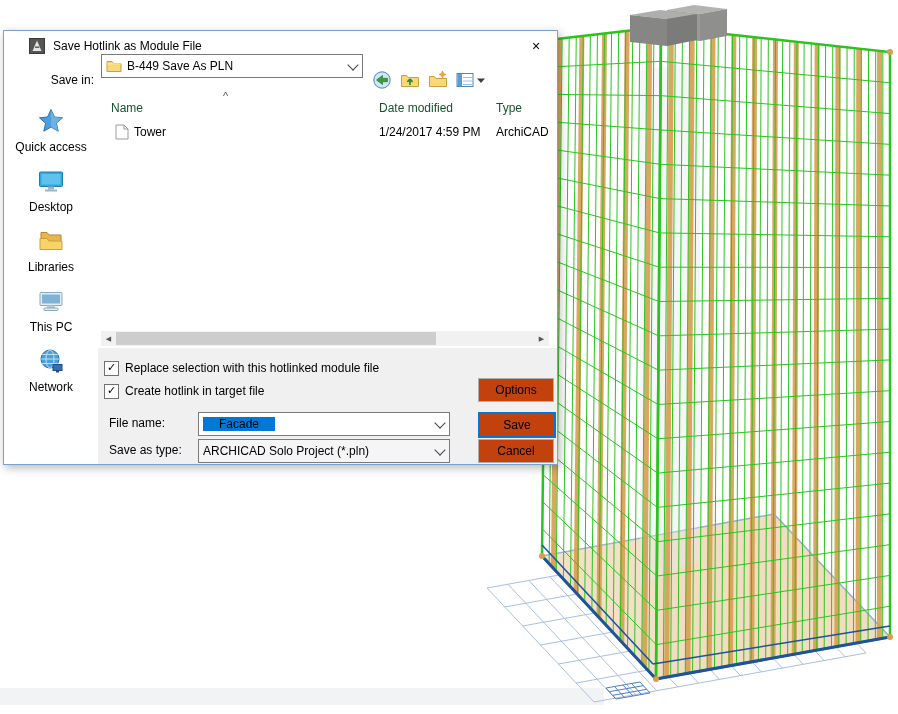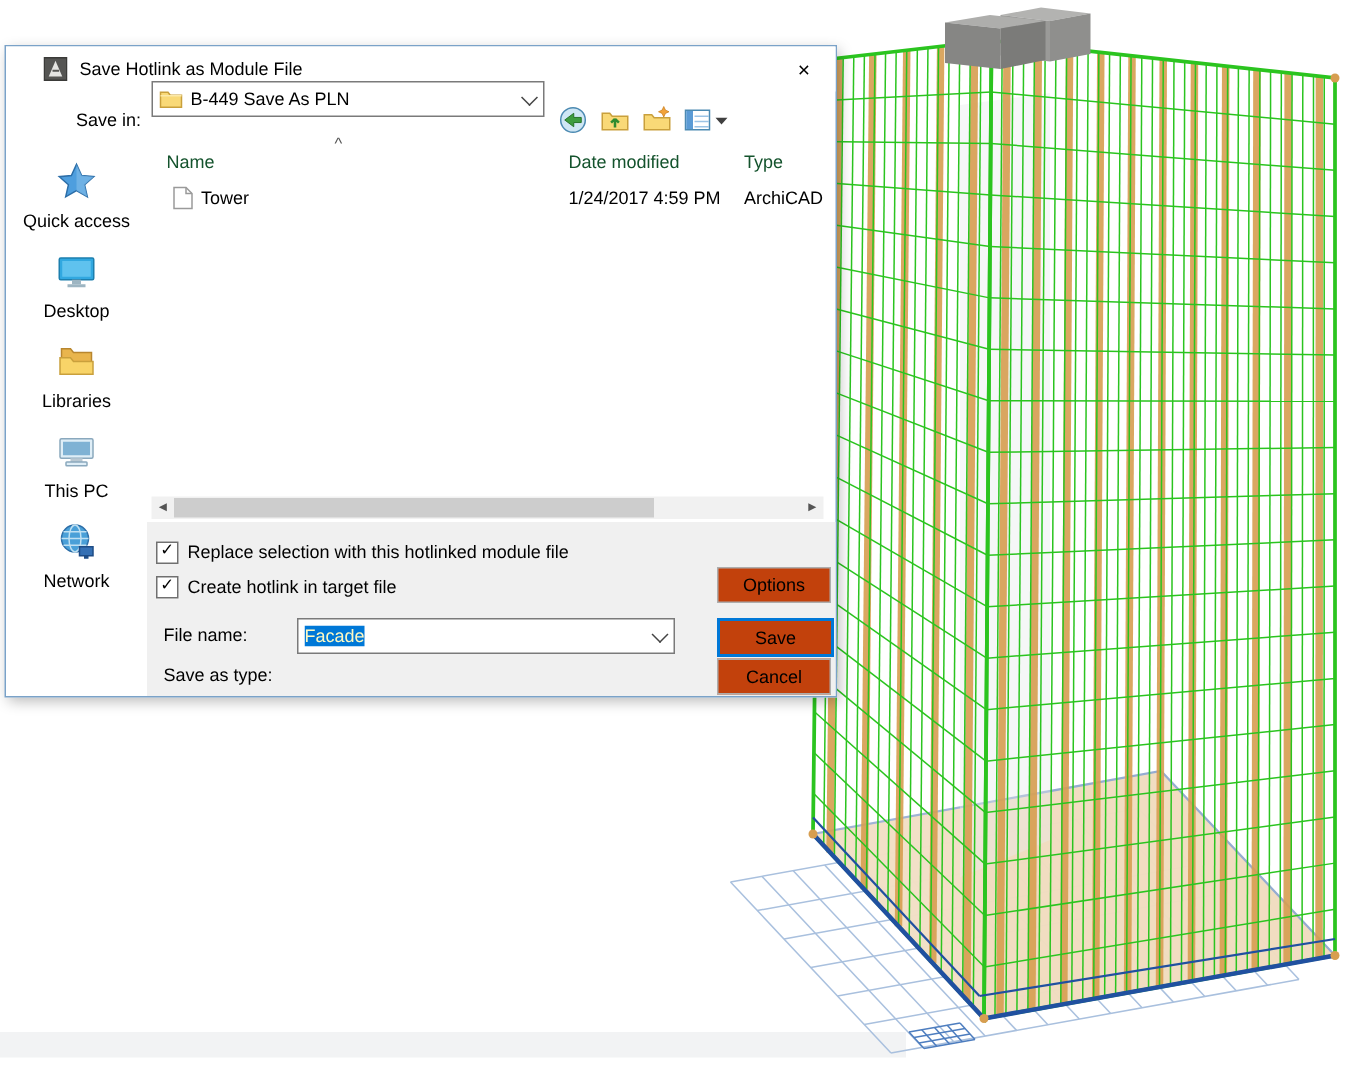--- a/index.html
+++ b/index.html
@@ -15,21 +15,21 @@
   .savein-label{left:8px;top:42px;width:82px;text-align:right}
   .combo{position:absolute;height:22px;background:#fff;border:1px solid #7a7a7a;display:flex;align-items:center;padding-left:4px}
   .combo .ctext{flex:1;white-space:nowrap;overflow:hidden}
   .combo .cicon{margin-right:5px;display:flex}
   .chev{width:16px;height:100%;position:relative;flex:0 0 16px}
   .chev::before{content:"";position:absolute;left:3px;top:6px;width:7px;height:7px;
     border-right:1.5px solid #444;border-bottom:1.5px solid #444;transform:rotate(45deg)}
   .savein{left:97px;top:23px;width:256px}
   .ftcombo{left:194px;top:381px;width:246px}
   .stcombo{left:194px;top:408px;width:246px;background:#f5f5f5}
-  .sel{background:var(--accent,#0078d7);color:#fef9c3;padding:0 0}
+  .sel{background:var(--accent,#0078d7);color:#000000;padding:0 16px}
   .tools{position:absolute;left:366px;top:38px;display:flex;gap:4px;align-items:center}
   .tool{width:24px;height:22px;display:flex;align-items:center;justify-content:center}
   .tool.wide{width:34px}
   .place{position:absolute;left:0;width:94px;text-align:center}
   .plabel{margin-top:2px}
   .hdr{position:absolute;top:70px;color:#14532d;cursor:default}
   .sortcaret{position:absolute;left:219px;top:59px;font-size:11px;color:#555}
   .frow{position:absolute;left:97px;top:92px;width:448px;height:20px}
   .frow .ficon{position:absolute;left:14px;top:1px}
   .frow .fname{position:absolute;left:33px;top:2px}
@@ -369,16 +369,20 @@
   <div class="label fn-label">File name:</div>
   <div class="combo ftcombo">
     <span class="ctext"><span class="sel">Facade</span></span>
     <span class="chev"></span>
   </div>
   <div class="btn default" style="top:381px">
       <span>Save</span>
     </div>
 
   <div class="label st-label">Save as type:</div>
+  <div class="combo stcombo">
+    <span class="ctext">ARCHICAD Solo Project (*.pln)</span>
+    <span class="chev"></span>
+  </div>
   <div class="btn" style="top:408px">
       <span>Cancel</span>
     </div>
 </div>
 
 </body></html>

